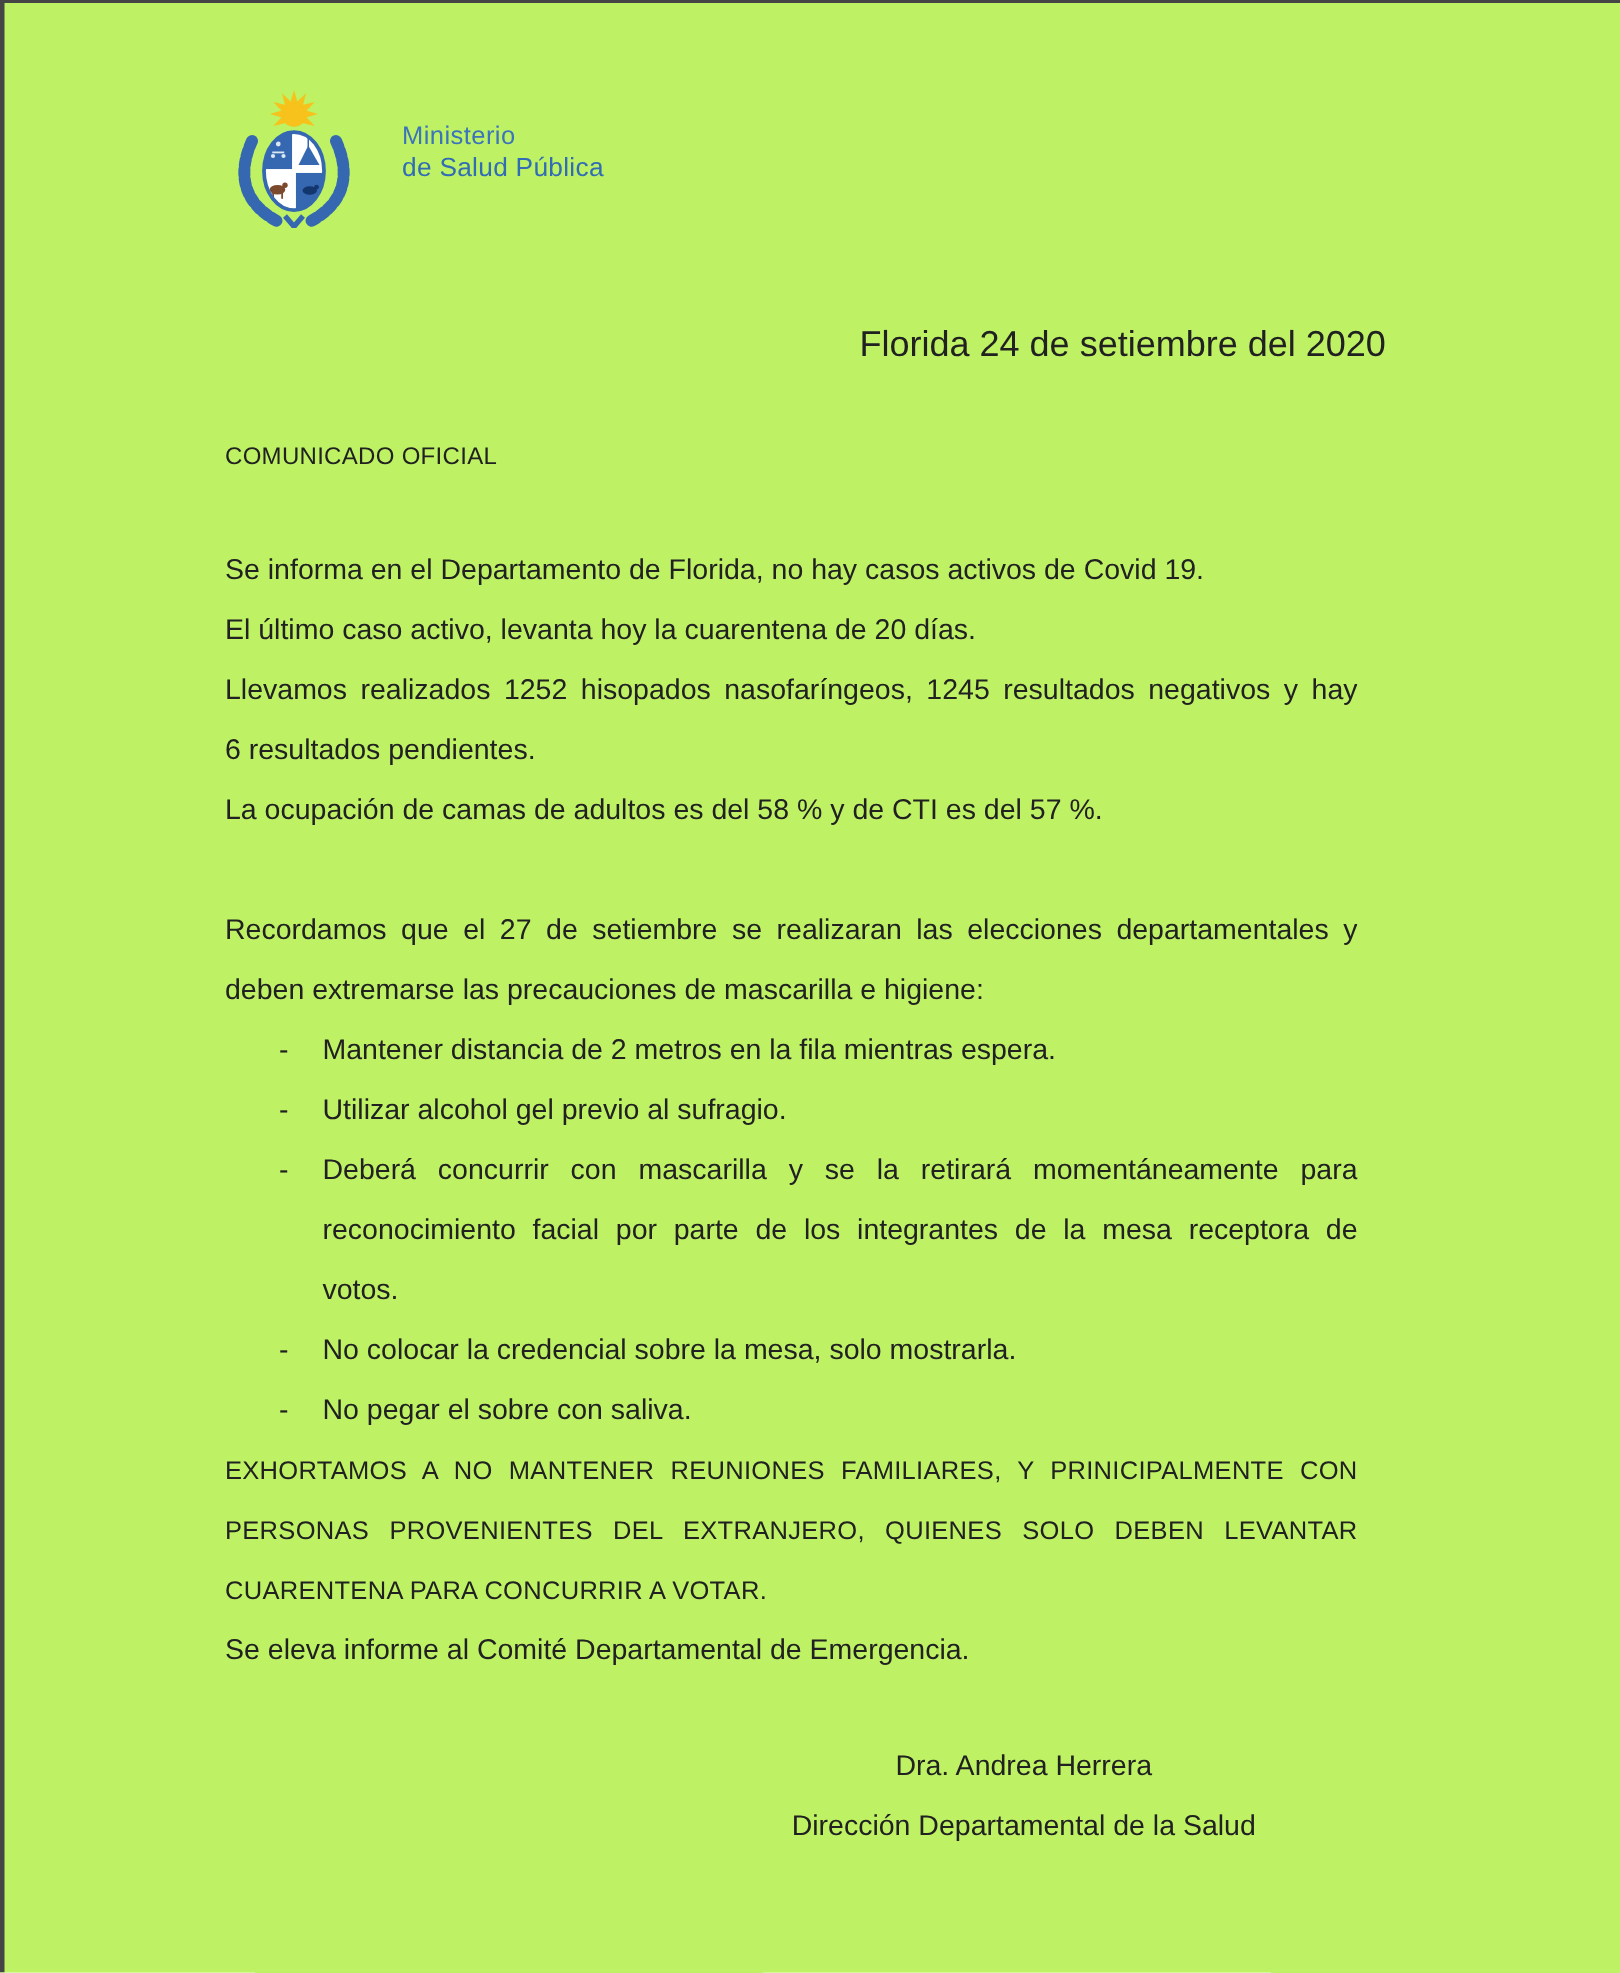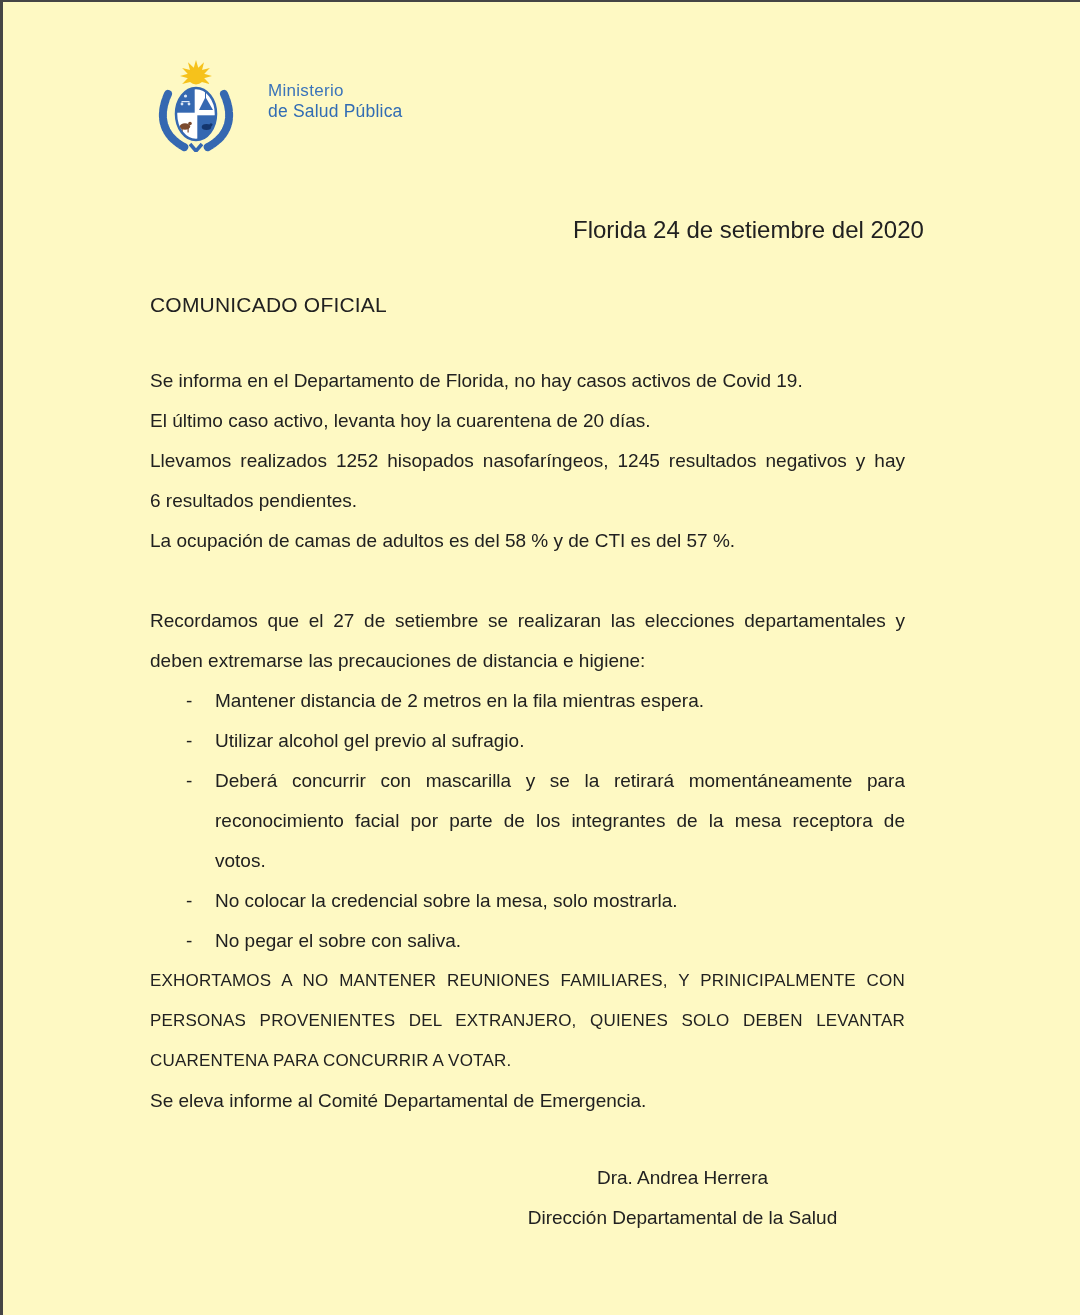--- a/index.html
+++ b/index.html
@@ -12,32 +12,32 @@
     --horse:#7b4a2e;
     --ox:#14366e;
   }
   *{margin:0;padding:0;box-sizing:border-box;}
   html,body{margin:0;padding:0;}
   body{
     width:1080px;height:1315px;overflow:hidden;background:#ffffff;
     font-family:"Liberation Sans","DejaVu Sans",sans-serif;color:var(--text);
     position:relative;
   }
-  .page{position:absolute;left:0;top:0;width:1080px;height:1315px;background:#fef9c3;}
+  .page{position:absolute;left:0;top:0;width:1080px;height:1315px;background:#bef264;}
   .edge-left{position:absolute;left:0;top:0;width:3px;height:1315px;background:var(--edge);}
   .edge-top{position:absolute;left:0;top:0;width:1080px;height:2px;background:var(--edge);}
 
   
   .emblem{position:absolute;left:152px;top:60px;width:88px;height:92px;}
   .org-name{position:absolute;left:268px;top:82px;line-height:1;}
   .org-line1{display:block;font-size:17px;font-weight:400;color:var(--brand-blue-light);letter-spacing:0.3px;}
   .org-line2{display:block;margin-top:4px;font-size:17.5px;font-weight:400;color:var(--brand-blue);letter-spacing:0.2px;}
 
   .dateline{position:absolute;left:573px;top:218px;font-size:24px;line-height:24px;white-space:nowrap;}
-  .doc-title{position:absolute;left:150px;top:293px;font-size:21px;line-height:24px;letter-spacing:0.2px;white-space:nowrap;}
+  .doc-title{position:absolute;left:150px;top:293px;font-size:16px;line-height:24px;letter-spacing:0.2px;white-space:nowrap;}
 
   
   .body-lines{position:absolute;left:150px;top:361px;width:755px;}
   .ln{position:relative;height:40px;font-size:19px;}
   .ln .dash{display:none;position:absolute;left:36px;top:0;line-height:40px;}
   .ln .t{display:block;line-height:40px;white-space:nowrap;}
   .ln.bullet .dash,.ln.bullet-stretch .dash{display:block;}
   .ln.bullet .t,.ln.bullet-stretch .t,.ln.cont .t,.ln.cont-stretch .t{margin-left:65px;}
   .ln.stretch .t,.ln.bullet-stretch .t,.ln.cont-stretch .t{
     white-space:normal;text-align:justify;text-align-last:justify;overflow:hidden;height:40px;
@@ -140,21 +140,21 @@
       <div class="ln blank">
 
         <span class="t"></span>
       </div>
       <div class="ln stretch">
 
         <span class="t">Recordamos que el 27 de setiembre se realizaran las elecciones departamentales y</span>
       </div>
       <div class="ln plain">
 
-        <span class="t">deben extremarse las precauciones de distancia e higiene:</span>
+        <span class="t">deben extremarse las precauciones de mascarilla e higiene:</span>
       </div>
       <div class="ln bullet">
         <span class="dash">-</span>
         <span class="t">Mantener distancia de 2 metros en la fila mientras espera.</span>
       </div>
       <div class="ln bullet">
         <span class="dash">-</span>
         <span class="t">Utilizar alcohol gel previo al sufragio.</span>
       </div>
       <div class="ln bullet-stretch">

